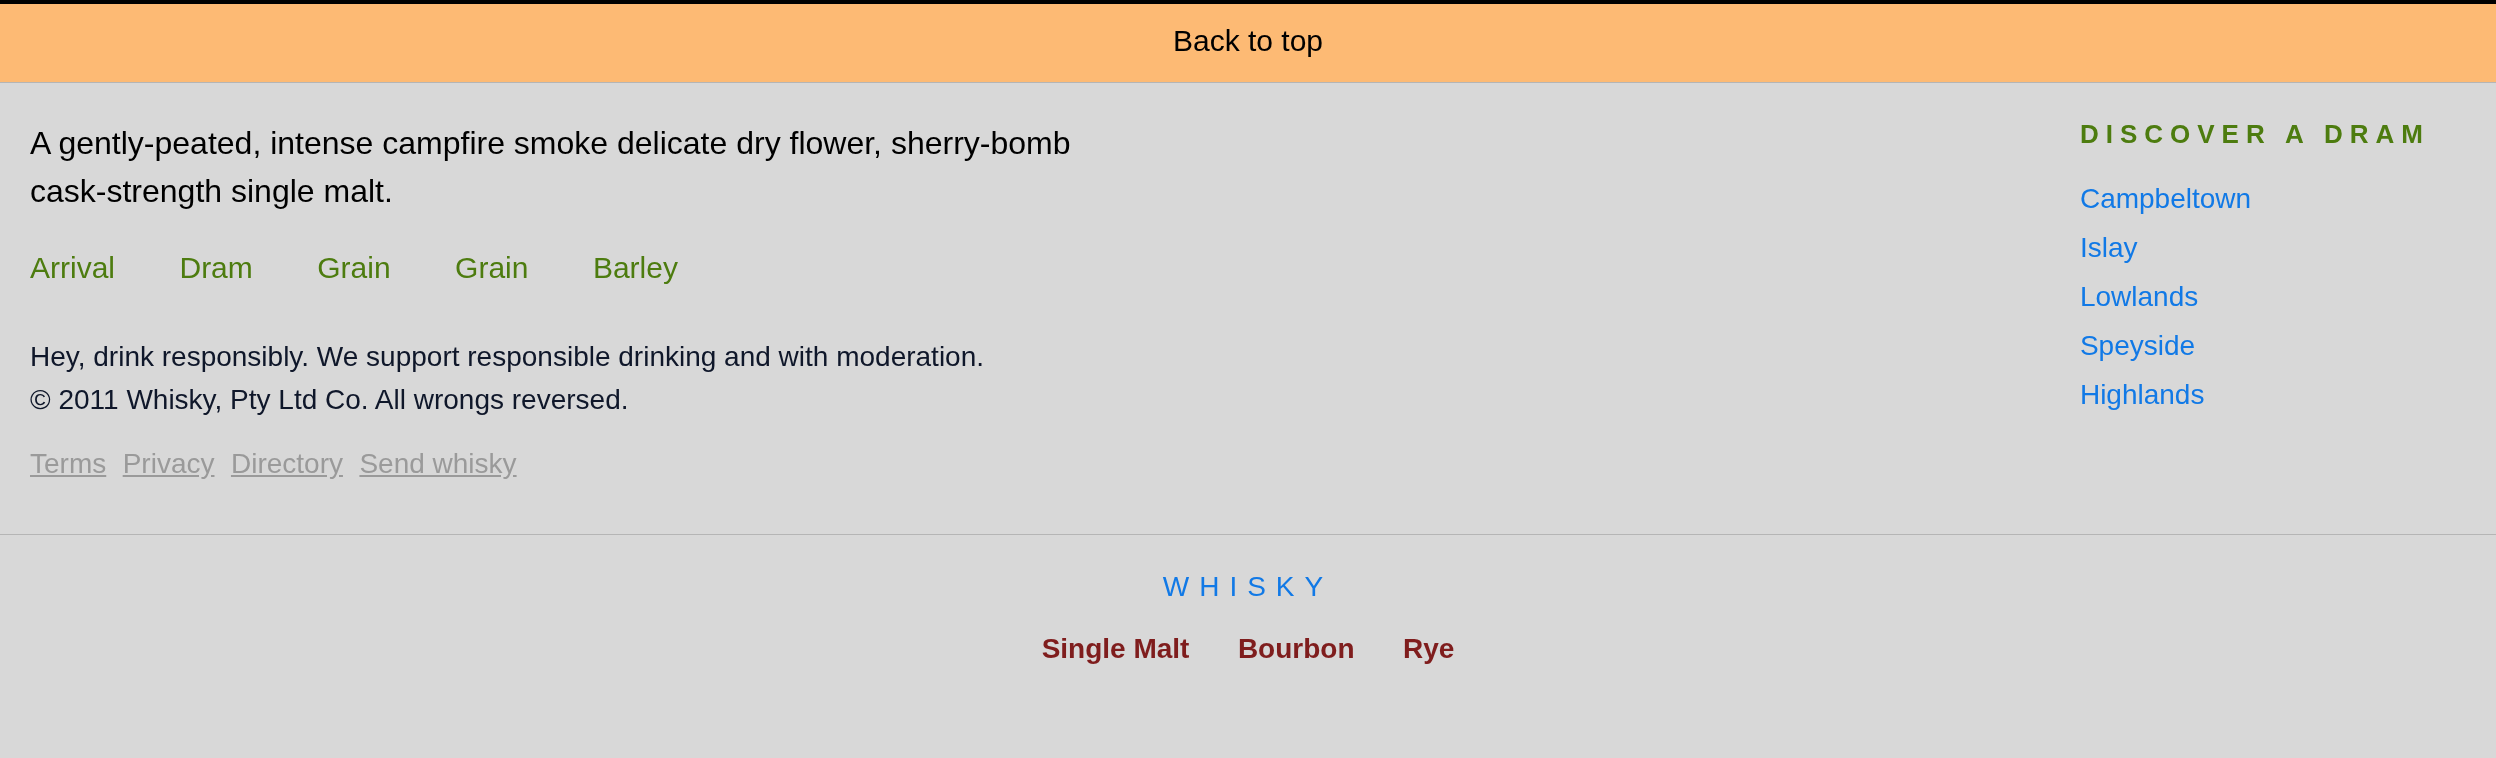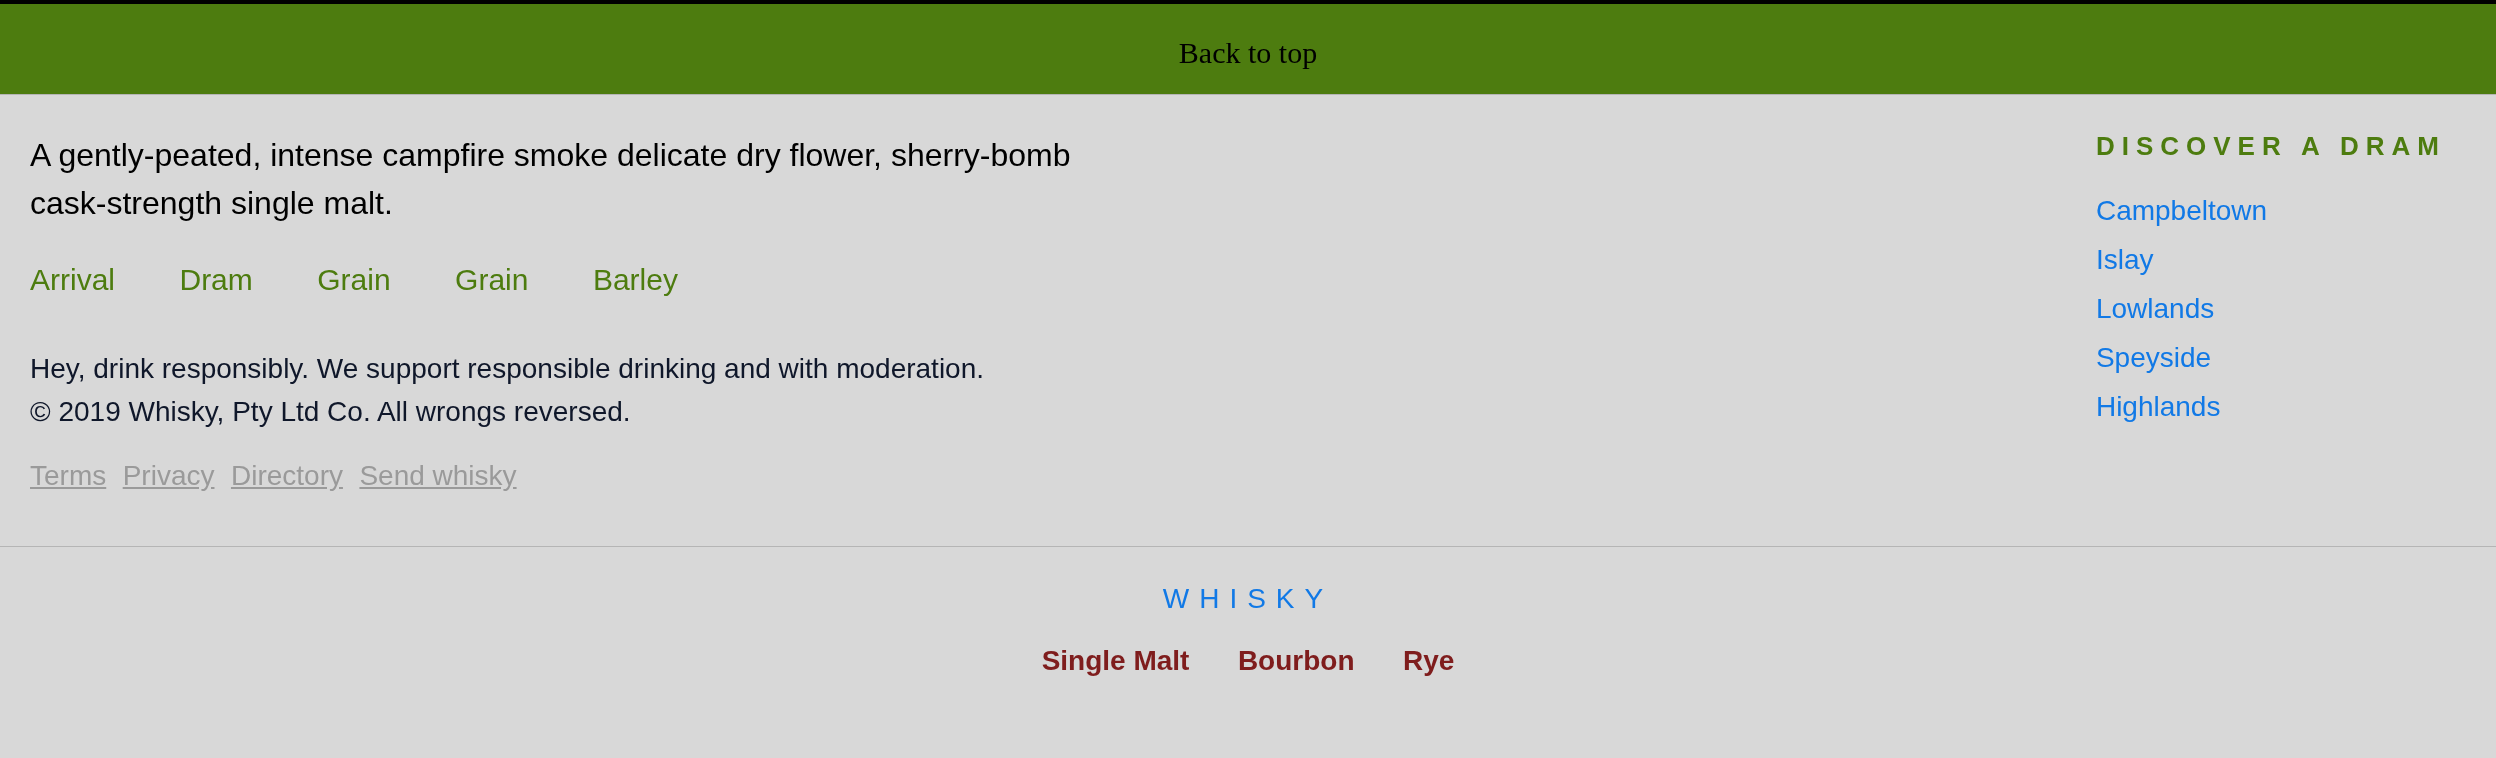--- a/index.html
+++ b/index.html
@@ -3,36 +3,35 @@
 <meta charset="utf-8">
 <style>
   * { margin: 0; padding: 0; box-sizing: border-box; }
   body {
     font-family: -apple-system, BlinkMacSystemFont, "Segoe UI", Helvetica, Arial, sans-serif;
     background: #d8d8d8;
     color: #000;
     width: 2496px;
   }
   .topbar {
-    background: #4d7c0f;
+    background: #fdba74;
     border-top: 4px solid #000;
     border-bottom: 1px solid #b5b5b5;
     text-align: center;
-    padding: 32px 0 24px 0;
-    font-family: Liberation Serif, serif;
+    padding: 20px 0 24px 0;
   }
   .topbar a {
     color: #000;
     text-decoration: none;
     font-size: 30px;
   }
   .mid {
     display: flex;
     justify-content: space-between;
-    padding: 36px 30px 54px 30px;
+    padding: 36px 46px 54px 30px;
     border-bottom: 1px solid #b5b5b5;
     gap: 25px;
   }
   .left-col { max-width: 1100px; }
   .tagline {
     font-size: 32px;
     line-height: 1.5;
     color: #000;
     margin-bottom: 36px;
   }
@@ -102,21 +101,21 @@
     <div class="nav-row">
       <a href="#">Arrival</a>
       <a href="#">Dram</a>
       <a href="#">Grain</a>
       <a href="#">Grain</a>
       <a href="#">Barley</a>
     </div>
 
     <div class="disclaimer">
       <div>Hey, drink responsibly. We support responsible drinking and with moderation.</div>
-      <div>© 2019 Whisky, Pty Ltd Co. All wrongs reversed.</div>
+      <div>© 2011 Whisky, Pty Ltd Co. All wrongs reversed.</div>
     </div>
 
     <div class="legal-row">
       <a href="#">Terms</a>
       <a href="#">Privacy</a>
       <a href="#">Directory</a>
       <a href="#">Send whisky</a>
     </div>
   </div>
 

